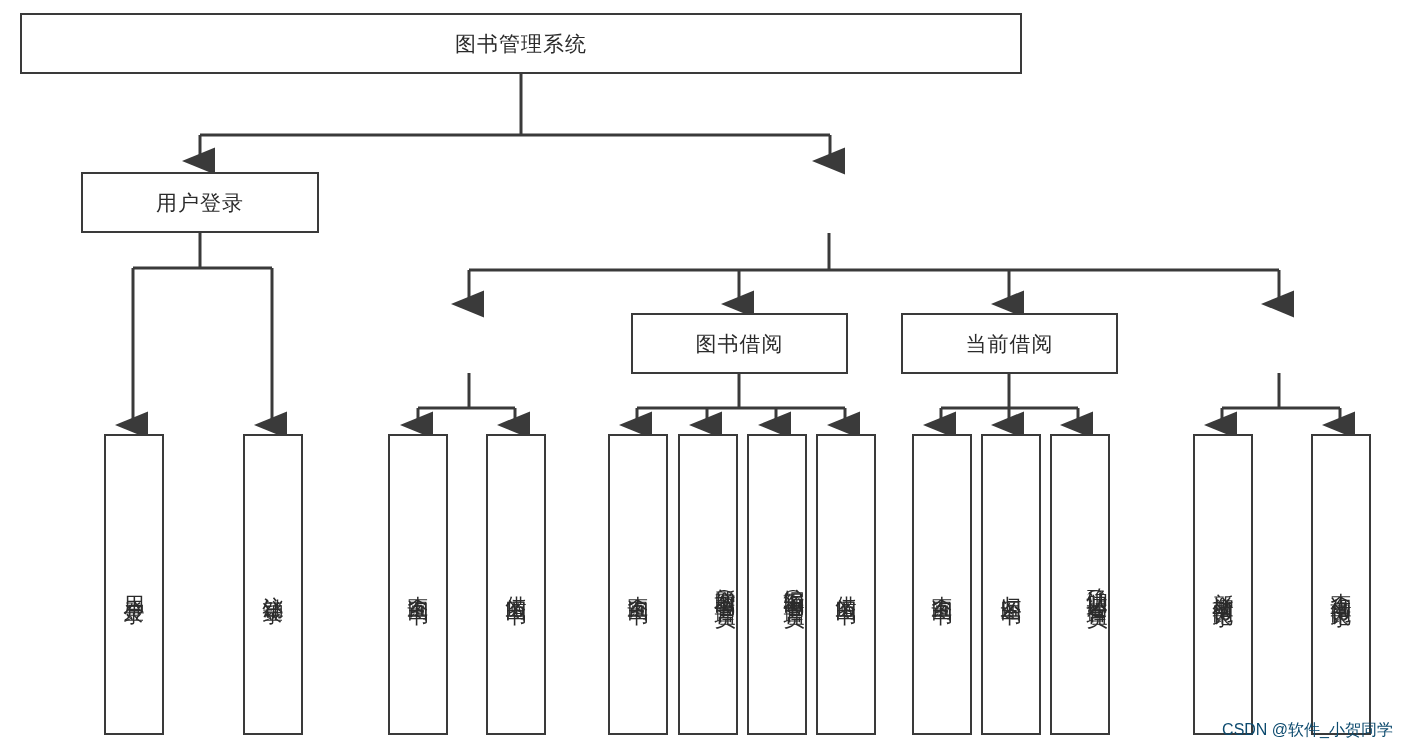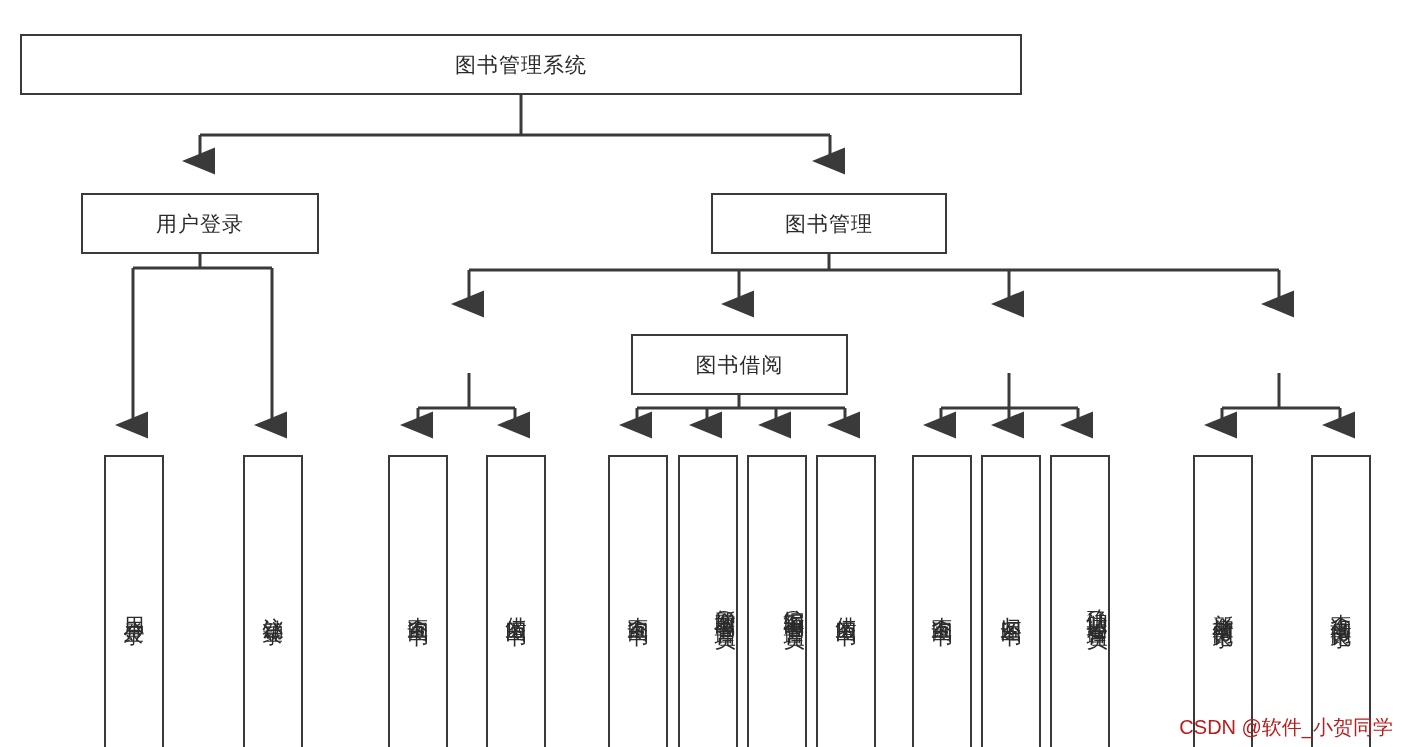--- a/index.html
+++ b/index.html
@@ -24,21 +24,20 @@
   .node {
     position: absolute;
     box-sizing: border-box;
     border: 2px solid #3a3a3a;
     background: #ffffff;
     color: #2b2b2b;
     display: flex;
     align-items: center;
     justify-content: center;
     text-align: right;
-    margin-top: 21px;
   }
   .node.horiz {
     font-size: 21px;
     letter-spacing: 1px;
     line-height: 1.2;
   }
   .node.vert {
     writing-mode: vertical-rl;
     text-orientation: upright;
     font-size: 21px;
@@ -48,22 +47,22 @@
     align-items: flex-start;
     justify-content: center;
   }
   .node.vert.mid {
     align-items: center;
   }
   #watermark {
     position: absolute;
     right: 12px;
     bottom: 6px;
-    font-size: 20px;
-    color: #b91c1c;
+    font-size: 16px;
+    color: #0c4a6e;
     font-family: "Liberation Sans", "DejaVu Sans", sans-serif;
     white-space: nowrap;
     pointer-events: none;
   }
 </style>
 </head>
 <body>
 
 <div id="canvas">
 
@@ -119,26 +118,26 @@
     </g>
   </svg>
 
   <div class="node horiz" style="left:20px; top:13px; width:1002px; height:61px;">
     <span>图书管理系统</span>
   </div>
 
   <div class="node horiz" style="left:81px; top:172px; width:238px; height:61px;">
     <span>用户登录</span>
   </div>
-  <div class="node horiz" style="left:711px; top:172px; width:236px; height:61px;">
-    <span>图书管理</span>
-  </div>
 
   <div class="node horiz" style="left:631px; top:313px; width:217px; height:61px;">
     <span>图书借阅</span>
+  </div>
+  <div class="node horiz" style="left:901px; top:313px; width:217px; height:61px;">
+    <span>当前借阅</span>
   </div>
 
   <div class="node vert mid" style="left:104px; top:434px; width:60px; height:301px;">
     <span>用户登录</span>
   </div>
   <div class="node vert mid" style="left:243px; top:434px; width:60px; height:301px;">
     <span>注销登录</span>
   </div>
 
   <div class="node vert mid" style="left:388px; top:434px; width:60px; height:301px;">

